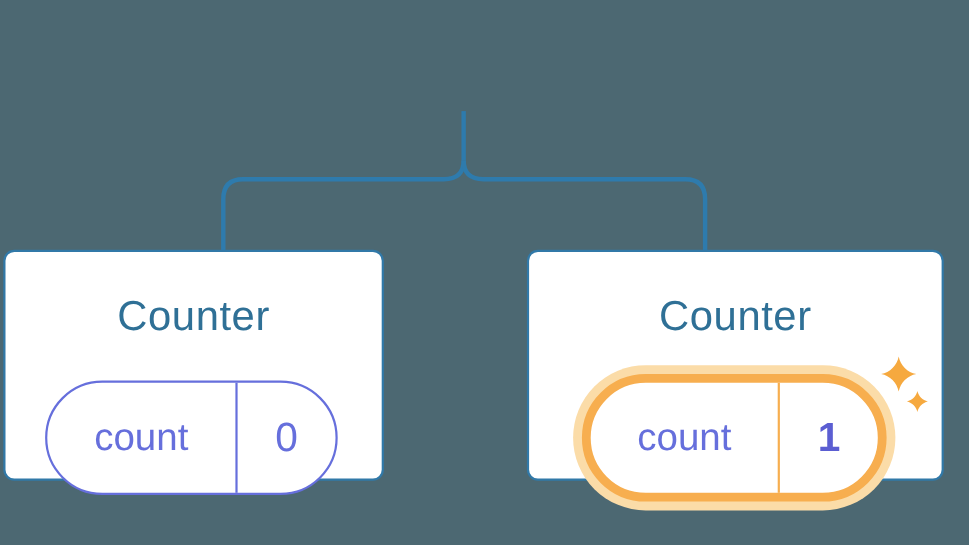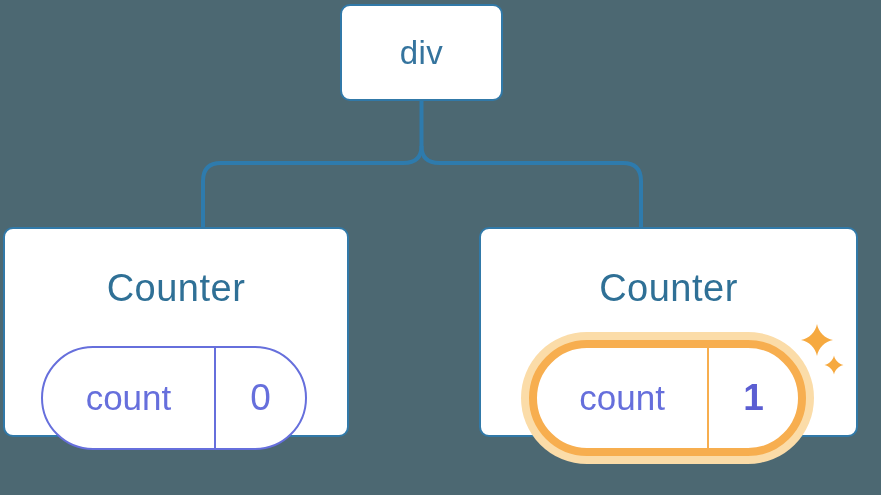--- a/index.html
+++ b/index.html
@@ -66,23 +66,20 @@
 <body>
 
 <div class="stage">
 
   <svg class="connector-svg" viewBox="0 0 881 495" xmlns="http://www.w3.org/2000/svg">
     <path d="M421.5 101 L421.5 146" stroke="#2E7BAD" stroke-width="4" fill="none"></path>
     <path d="M421.5 146 Q421.5 163 403.5 163 L221 163 Q203 163 203 181 L203 228" stroke="#2E7BAD" stroke-width="4" fill="none"></path>
     <path d="M421.5 146 Q421.5 163 439.5 163 L623 163 Q641 163 641 181 L641 228" stroke="#2E7BAD" stroke-width="4" fill="none"></path>
   </svg>
 
-  <div class="root-node">
-    <span class="root-label">div</span>
-  </div>
 
   <div class="card card-left">
     <div class="card-title">Counter</div>
     <div class="state-pill pill-normal">
       <div class="pill-name">count</div>
       <div class="pill-value">0</div>
     </div>
   </div>
 
   <div class="card card-right">

